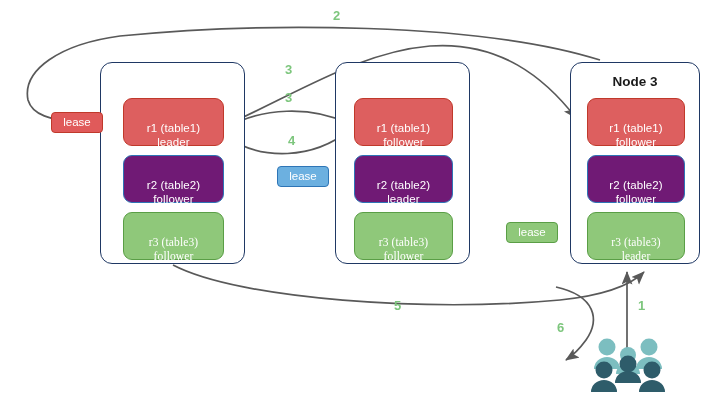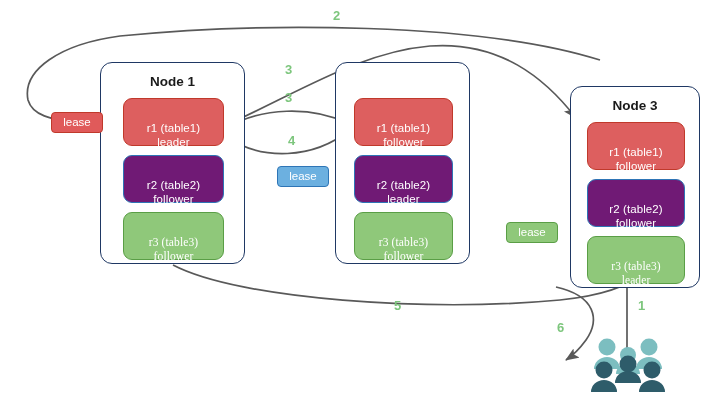--- a/index.html
+++ b/index.html
@@ -88,21 +88,20 @@
     <path d="M 350,130 C 312,160 262,160 228,138" fill="none" stroke="#595959" stroke-width="1.7" marker-end="url(#ah)"></path>
 
     <path d="M 173,265 C 240,300 430,312 560,300 C 600,296 630,286 644,272" fill="none" stroke="#595959" stroke-width="1.7" marker-end="url(#ah)"></path>
 
     <path d="M 556,287 C 596,296 600,320 586,340 C 578,351 572,356 566,360" fill="none" stroke="#595959" stroke-width="1.7" marker-end="url(#ah)"></path>
 
     <path d="M 627,350 L 627,272" fill="none" stroke="#595959" stroke-width="1.7" marker-end="url(#ah)"></path>
   </svg>
 
   <div class="node" style="left:100px;top:62px;width:145px;height:202px;">
-    <div class="node-title">Node 1</div>
     <div class="replica rep-red" style="left:22px;top:35px;width:101px;height:48px;">
       <div>r1 (table1)</div>
       <div>leader</div>
     </div>
     <div class="replica rep-blue" style="left:22px;top:92px;width:101px;height:48px;">
       <div>r2 (table2)</div>
       <div>follower</div>
     </div>
     <div class="replica rep-green" style="left:22px;top:149px;width:101px;height:48px;">
       <div>r3 (table3)</div>
@@ -118,21 +117,21 @@
     <div class="replica rep-blue" style="left:18px;top:92px;width:99px;height:48px;">
       <div>r2 (table2)</div>
       <div>leader</div>
     </div>
     <div class="replica rep-green" style="left:18px;top:149px;width:99px;height:48px;">
       <div>r3 (table3)</div>
       <div>follower</div>
     </div>
   </div>
 
-  <div class="node" style="left:570px;top:62px;width:130px;height:202px;margin-top:24px;">
+  <div class="node" style="left:570px;top:62px;width:130px;height:202px;">
     <div class="node-title">Node 3</div>
     <div class="replica rep-red" style="left:16px;top:35px;width:98px;height:48px;">
       <div>r1 (table1)</div>
       <div>follower</div>
     </div>
     <div class="replica rep-blue" style="left:16px;top:92px;width:98px;height:48px;">
       <div>r2 (table2)</div>
       <div>follower</div>
     </div>
     <div class="replica rep-green" style="left:16px;top:149px;width:98px;height:48px;">

